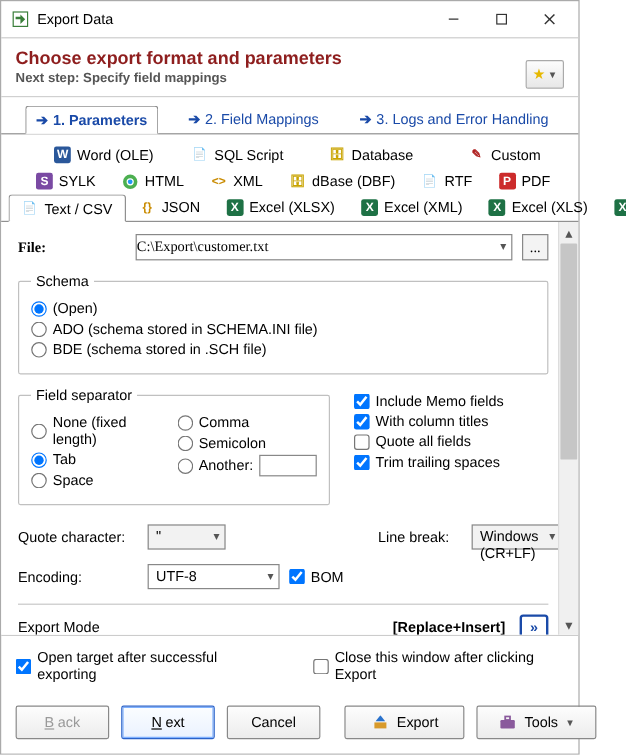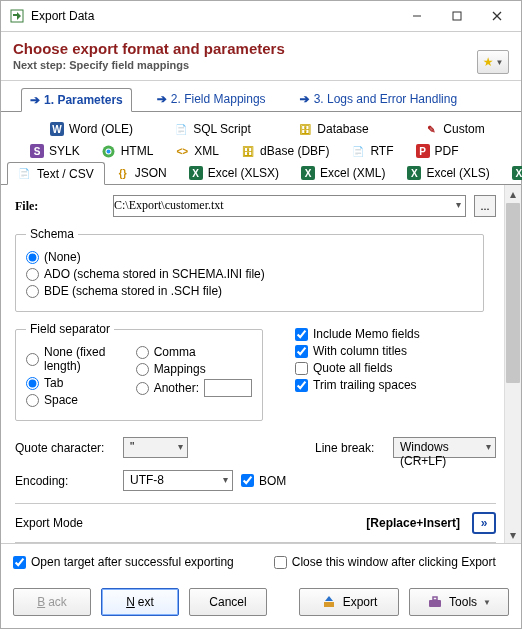--- a/index.html
+++ b/index.html
@@ -4,21 +4,21 @@
 <style>
   * { box-sizing: border-box; }
   html, body { margin:0; padding:0; }
   body {
     font-family: "Segoe UI", Tahoma, sans-serif;
     font-size: 12px;
     background: #fff;
     width: 522px;
     color: #000;
   }
-  .window { width:522px; height:629px; display:flex; flex-direction:column; border:1px solid #aaa;}
+  .window { width:483px; height:629px; display:flex; flex-direction:column; border:1px solid #aaa;}
   .titlebar {
     height:30px; display:flex; align-items:center; padding:0 4px 0 8px;
     justify-content:space-between;
   }
   .titlebar-left { display:flex; align-items:center; gap:6px;}
   .titlebar-title { font-size:12px; }
   .titlebar-btns { display:flex; gap:0;}
   .tb-btn { width:40px; height:28px; display:flex; align-items:center; justify-content:center; }
 
   .header {
@@ -91,21 +91,21 @@
   .combo::after{
     content:"▾"; position:absolute; right:4px; top:3px; font-size:10px; color:#555;
   }
   .small-btn{
     width:22px;height:22px;border:1px solid #888;background:#f3f3f3;
     display:flex;align-items:center;justify-content:center;
   }
 
   fieldset{
     border:1px solid #c0c0c0; border-radius:2px;
-    padding:6px 10px 10px 10px; margin:0 12px 10px 0;
+    padding:6px 10px 10px 10px; margin:0 0 10px 0;
   }
   legend{ padding:0 4px;}
   .radio-row,.check-row { display:flex; align-items:center; gap:5px; margin:3px 0;}
   .radio-row input,.check-row input{ margin:0;}
   .two-col{ display:flex; gap:12px;}
   .two-col > div{ flex:1;}
   .inline-input{ width:48px; height:18px; border:1px solid #888; margin-left:4px;}
 
   .side-by{ display:flex; gap:20px;}
   .side-by .left{ width:260px;}
@@ -302,21 +302,21 @@
         <div class="combo"><span>C:\Export\customer.txt</span></div>
         <div class="small-btn">
             <span>...</span>
           </div>
       </div>
 
       <fieldset>
         <legend>Schema</legend>
         <div class="radio-row">
             <input type="radio" checked="" style="">
-            <span>(None)</span>
+            <span>(Open)</span>
           </div>
         <div class="radio-row">
             <input type="radio" style="">
             <span>ADO (schema stored in SCHEMA.INI file)</span>
           </div>
         <div class="radio-row">
             <input type="radio" style="">
             <span>BDE (schema stored in .SCH file)</span>
           </div>
       </fieldset>
@@ -340,21 +340,21 @@
                     <span>Space</span>
                   </div>
               </div>
               <div>
                 <div class="radio-row">
                     <input type="radio" style="">
                     <span>Comma</span>
                   </div>
                 <div class="radio-row">
                     <input type="radio" style="">
-                    <span>Mappings</span>
+                    <span>Semicolon</span>
                   </div>
                 <div class="radio-row">
                     <input type="radio" style="">
                     <span>Another:</span>
                     <input class="inline-input" style="">
                   </div>
               </div>
             </div>
           </fieldset>
         </div>

